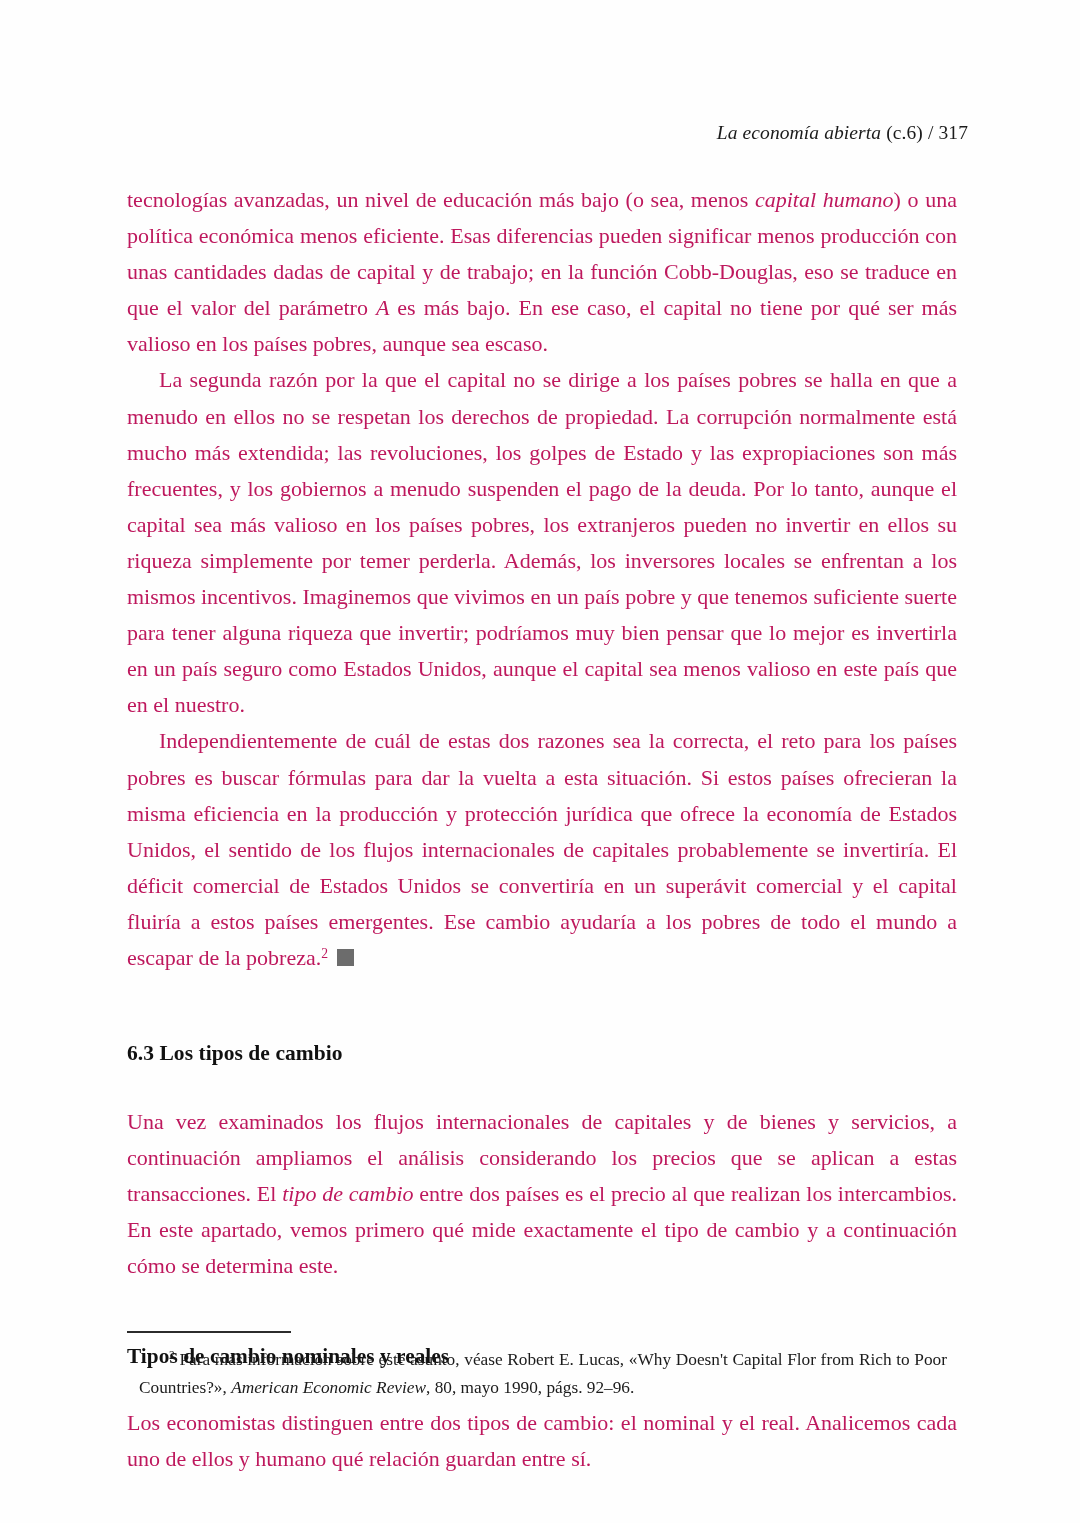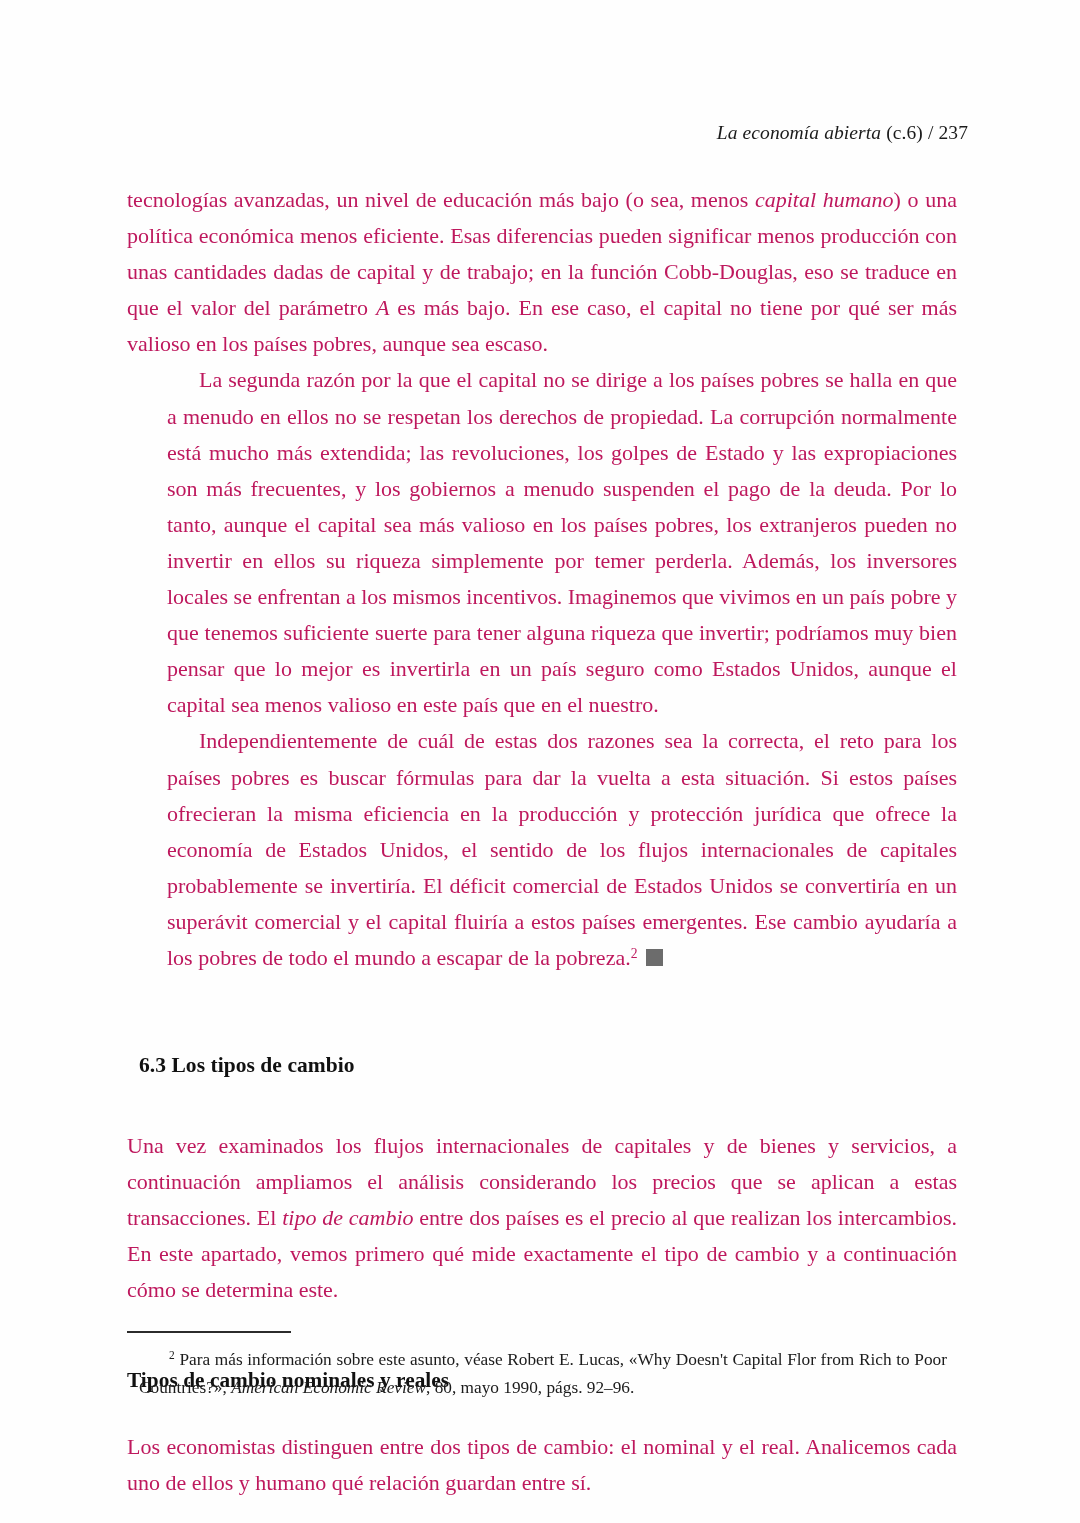--- a/index.html
+++ b/index.html
@@ -56,21 +56,20 @@
     font-size: 22px;
     line-height: 36.1px;
     text-align: justify;
     text-justify: inter-word;
     hyphens: manual;
     -webkit-hyphens: manual;
     color: #be185d;
   }
   p.body-par.indent {
     text-indent: 32px;
-    margin-left: 40px;
   }
   p.body-par .it { font-style: italic; }
 
   sup.fn-ref {
     font-size: 0.62em;
     vertical-align: 0.52em;
     line-height: 0;
     font-style: normal;
   }
 
@@ -78,21 +77,21 @@
     display: inline-block;
     width: 17px;
     height: 17px;
     background: #6c6c6c;
     vertical-align: -1px;
     margin-left: 9px;
   }
 
   
   h2.section-heading {
-    margin: 12px;
+    margin: 0;
     font-size: 21.5px;
     font-weight: bold;
     line-height: 30px;
     letter-spacing: 0.05px;
     color: #111111;
   }
   h3.sub-heading {
     margin: 0;
     font-size: 21.3px;
     font-weight: bold;
@@ -133,21 +132,21 @@
     vertical-align: 0.5em;
     line-height: 0;
   }
 </style>
 </head>
 <body>
 
 <div class="page">
 
   <div class="running-head">
-    <span class="rh-title">La economía abierta</span><span class="rh-chapter"> </span><span class="rh-chapter">(c.6)</span><span class="rh-sep"> </span><span class="rh-sep">/</span><span class="rh-folio"> </span><span class="rh-folio">237</span>
+    <span class="rh-title">La economía abierta</span><span class="rh-chapter"> </span><span class="rh-chapter">(c.6)</span><span class="rh-sep"> </span><span class="rh-sep">/</span><span class="rh-folio"> </span><span class="rh-folio">317</span>
   </div>
 
   <div class="column">
 
     <p class="body-par"><span>tecnologías avanzadas, un nivel de educación más bajo (o sea, menos </span><span class="it">capital humano</span><span>) o una política económica menos eficiente. Esas diferencias pueden significar menos producción con unas cantidades dadas de capital y de trabajo; en la función Cobb-Douglas, eso se traduce en que el valor del parámetro </span><span class="it">A</span><span> es más bajo. En ese caso, el capital no tiene por qué ser más valioso en los países pobres, aunque sea escaso.</span></p>
 
     <p class="body-par indent">La segunda razón por la que el capital no se dirige a los países pobres se halla en que a menudo en ellos no se respetan los derechos de propiedad. La corrupción normalmente está mucho más extendida; las revoluciones, los golpes de Estado y las expropiaciones son más frecuentes, y los gobiernos a menudo suspenden el pago de la deuda. Por lo tanto, aunque el capital sea más valioso en los países pobres, los extranjeros pueden no invertir en ellos su riqueza simplemente por temer perderla. Además, los inversores locales se enfrentan a los mismos incentivos. Imaginemos que vivimos en un país pobre y que tenemos suficiente suerte para tener alguna riqueza que invertir; podríamos muy bien pensar que lo mejor es invertirla en un país seguro como Estados Unidos, aunque el capital sea menos valioso en este país que en el nuestro.</p>
 
     <p class="body-par indent"><span>Independientemente de cuál de estas dos razones sea la correcta, el reto para los países pobres es buscar fórmulas para dar la vuelta a esta situación. Si estos países ofrecieran la misma eficiencia en la producción y protección jurídica que ofrece la economía de Estados Unidos, el sentido de los flujos internacionales de capitales probablemente se invertiría. El déficit comercial de Estados Unidos se convertiría en un superávit comercial y el capital fluiría a estos países emergentes. Ese cambio ayudaría a los pobres de todo el mundo a escapar de la pobreza.</span><sup class="fn-ref">2</sup><span class="end-marker"></span></p>
 

